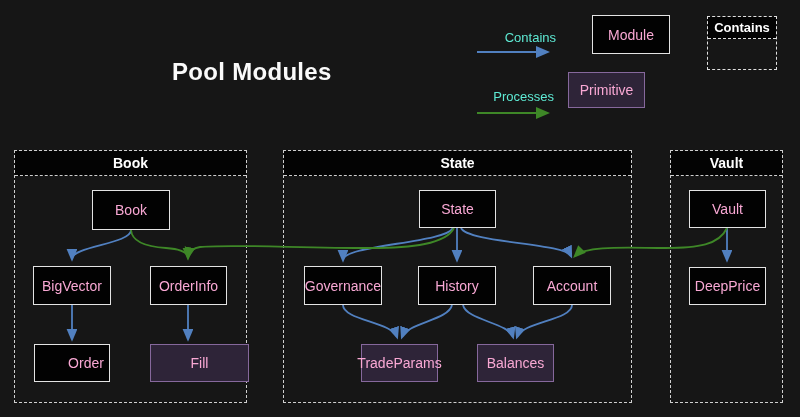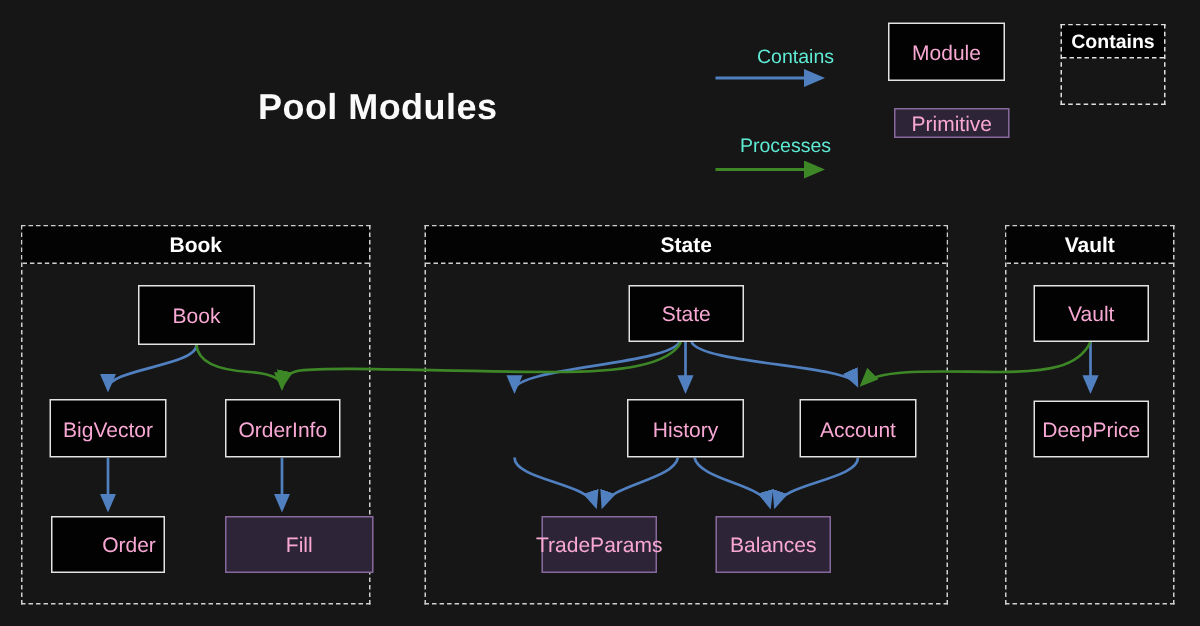--- a/index.html
+++ b/index.html
@@ -88,32 +88,33 @@
     </g>
 
     <g stroke="#3e8727" stroke-width="1.8" fill="none">
       <path d="M131,230 C132,243 150,247 166,248 C180,249 188,252 188,258" marker-end="url(#ah-green)"></path>
       <path d="M454,228 C446,244 412,248 370,248 C300,248 225,244 200,247 C193,248 189,252 188,257" marker-end="url(#ah-green)"></path>
       <path d="M727,228 C719,245 698,248 665,248 C630,248 586,245 575,256" marker-end="url(#ah-green)"></path>
     </g>
   </svg>
 
   <div class="node" style="left:592px; top:15px; width:78px; height:39px;">Module</div>
-  <div class="node primitive" style="left:596px; top:72px; width:77px; height:20px;">Primitive</div>
+  <div class="node primitive" style="left:568px; top:72px; width:77px; height:36px;">Primitive</div>
   <div class="component-box">
     <div class="component-title">Contains</div>
   </div>
 
   <div class="node" style="left:92px; top:190px; width:78px; height:40px;">Book</div>
   <div class="node" style="left:33px; top:266px; width:78px; height:39px;">BigVector</div>
   <div class="node" style="left:150px; top:266px; width:77px; height:39px;">OrderInfo</div>
   <div class="node" style="left:34px; top:344px; width:76px; height:38px;padding-left:28px;">Order</div>
   <div class="node primitive" style="left:150px; top:344px; width:99px; height:38px;">Fill</div>
 
   <div class="node" style="left:419px; top:190px; width:77px; height:38px;">State</div>
+  <div class="node" style="left:304px; top:266px; width:78px; height:39px;">Governance</div>
   <div class="node" style="left:418px; top:266px; width:78px; height:39px;">History</div>
   <div class="node" style="left:533px; top:266px; width:78px; height:39px;text-align:right;">Account</div>
   <div class="node primitive" style="left:361px; top:344px; width:77px; height:38px;">TradeParams</div>
   <div class="node primitive" style="left:477px; top:344px; width:77px; height:38px;">Balances</div>
 
   <div class="node" style="left:689px; top:190px; width:77px; height:38px;">Vault</div>
   <div class="node" style="left:689px; top:267px; width:77px; height:38px;">DeepPrice</div>
 
 </div>
 

